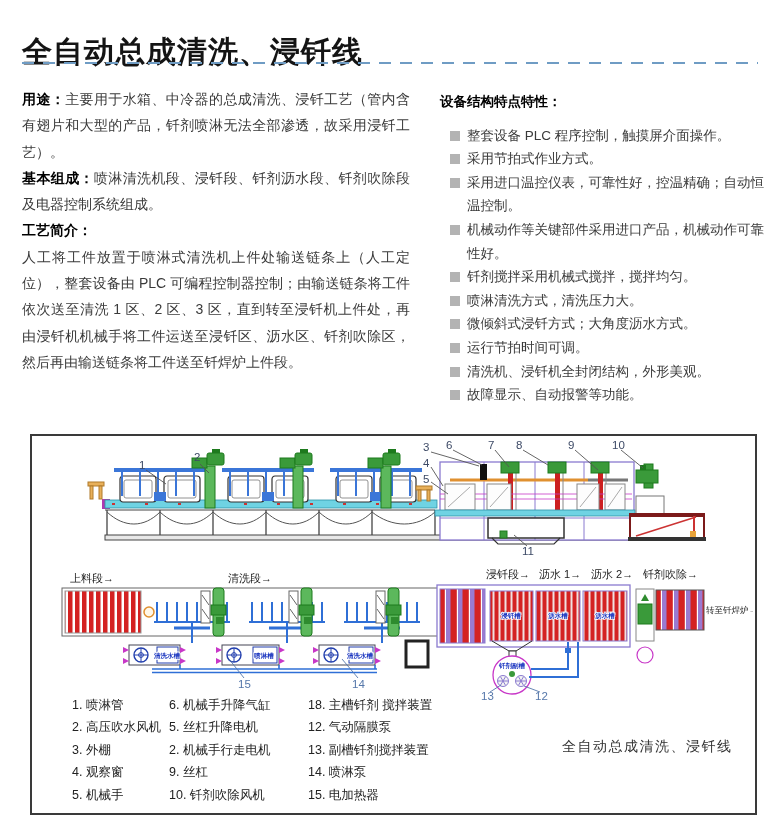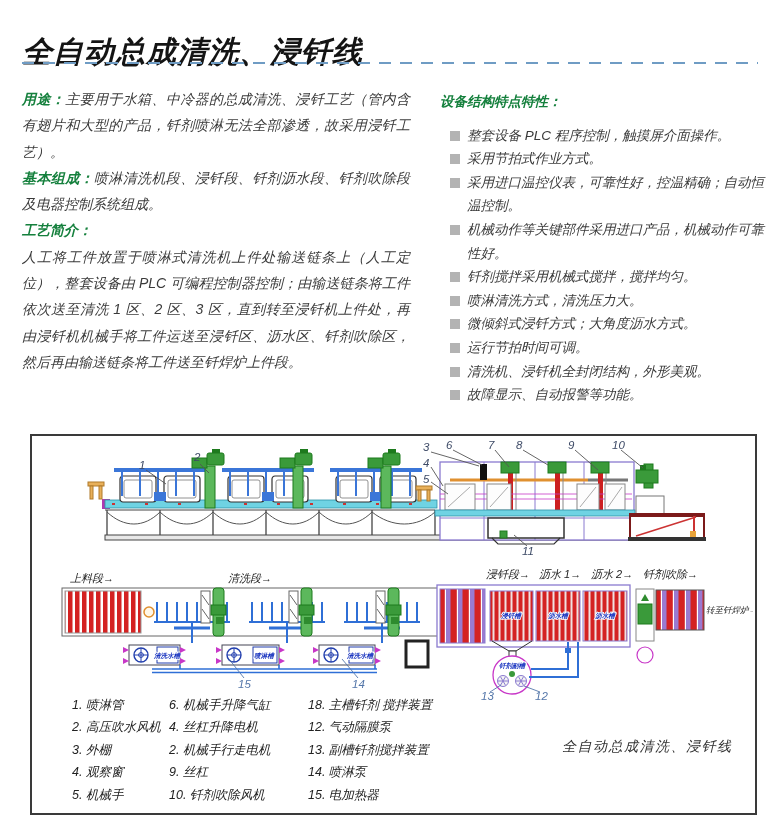--- a/index.html
+++ b/index.html
@@ -1,25 +1,25 @@
 <!DOCTYPE html>
 <html><head>
 <meta charset="utf-8">
 <style>
   html,body{margin:0;padding:0;background:#fff;}
   .page{position:relative;width:780px;height:826px;background:#ffffff;overflow:hidden;
-        font-family:"Liberation Sans",sans-serif;color:#333;font-style:italic;}
+        font-family:"Liberation Sans",sans-serif;color:#333;}
   .title{position:absolute;left:22px;top:12px;font-size:30px;font-weight:800;
          color:#141414;letter-spacing:1px;}
   .dash-rule{position:absolute;left:22px;top:62px;width:736px;height:2px;
          background:repeating-linear-gradient(90deg,#6f9cc4 0 12px,transparent 12px 21px);}
   .col{position:absolute;font-size:14px;line-height:26.3px;color:#3a3a3a;}
   .col-left{left:22px;top:86px;width:388px;text-align:justify;}
   .col-right{left:440px;top:90px;width:342px;line-height:23.6px;font-size:13.5px;}
-  .lbl{color:#15803d;font-weight:bold;}
+  .lbl{color:#000000;font-weight:bold;}
   .col p{margin:0;}
   .feat-list{list-style:none;margin:10px;padding:0;}
   .feat-list li{position:relative;padding-left:17px;}
   .sq{position:absolute;left:0;top:7px;width:10px;height:10px;background:#b3b3b3;}
   .diagram-box{position:absolute;left:30px;top:434px;width:727px;height:381px;
          border:2px solid #3a3a3a;box-sizing:border-box;background:#fff;}
   .legend-col{position:absolute;font-size:12.5px;line-height:22.4px;color:#222;white-space:nowrap;}
   .legend-col div{white-space:nowrap;}
   .lg1{left:40px;top:258px;}
   .lg2{left:137px;top:258px;}
@@ -382,21 +382,21 @@
     
     <div class="legend-col lg1">
       <div>1. 喷淋管</div>
       <div>2. 高压吹水风机</div>
       <div>3. 外棚</div>
       <div>4. 观察窗</div>
       <div>5. 机械手</div>
     </div>
     <div class="legend-col lg2">
       <div>6. 机械手升降气缸</div>
-      <div>4. 丝杠升降电机</div>
+      <div>5. 丝杠升降电机</div>
       <div>2. 机械手行走电机</div>
       <div>9. 丝杠</div>
       <div>10. 钎剂吹除风机</div>
     </div>
     <div class="legend-col lg3">
       <div>18. 主槽钎剂 搅拌装置</div>
       <div>12. 气动隔膜泵</div>
       <div>13. 副槽钎剂搅拌装置</div>
       <div>14. 喷淋泵</div>
       <div>15. 电加热器</div>

